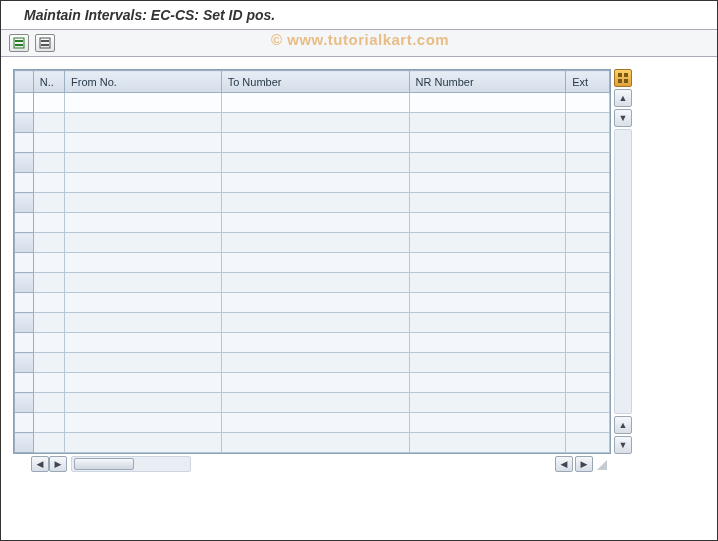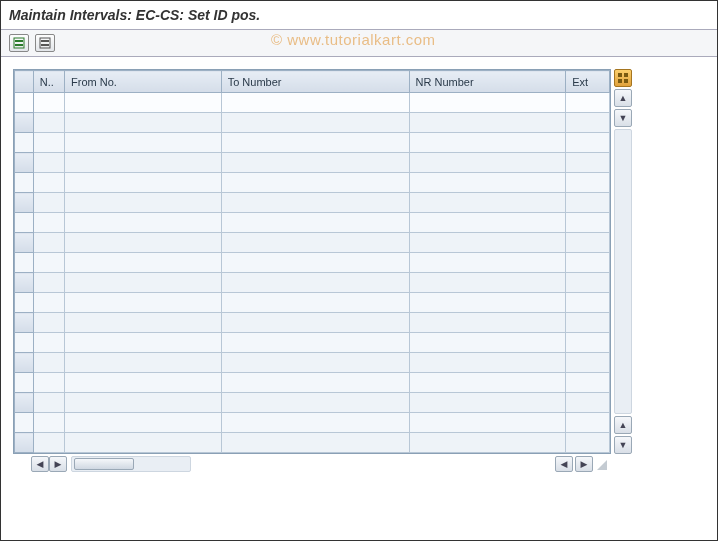--- a/index.html
+++ b/index.html
@@ -7,21 +7,21 @@
       font-family: Arial, sans-serif;
       font-size: 11px;
       background: #fff;
       width: 718px;
       height: 541px;
       border: 1px solid #333;
       position: relative;
       overflow: hidden;
     }
     .title-bar {
-      padding: 6px 8px;
+      padding: 6px 23px;
       font-size: 14px;
       font-weight: bold;
       font-style: italic;
       color: #333;
       border-bottom: 1px solid #aab;
     }
     .toolbar {
       padding: 4px 8px;
       border-bottom: 1px solid #aab;
       display: flex;
@@ -39,21 +39,21 @@
       justify-content: center;
       cursor: pointer;
     }
     .tool-btn svg { display:block; }
     .watermark {
       position: absolute;
       top: 30px;
       left: 270px;
       color: #e8b77a;
       font-size: 15px;
-      font-weight: normal;
+      font-weight: bold;
       pointer-events: none;
       opacity: 0.9;
       letter-spacing: 0.5px;
     }
     .main-area {
       padding: 12px;
     }
     .grid-wrap {
       display: flex;
     }

